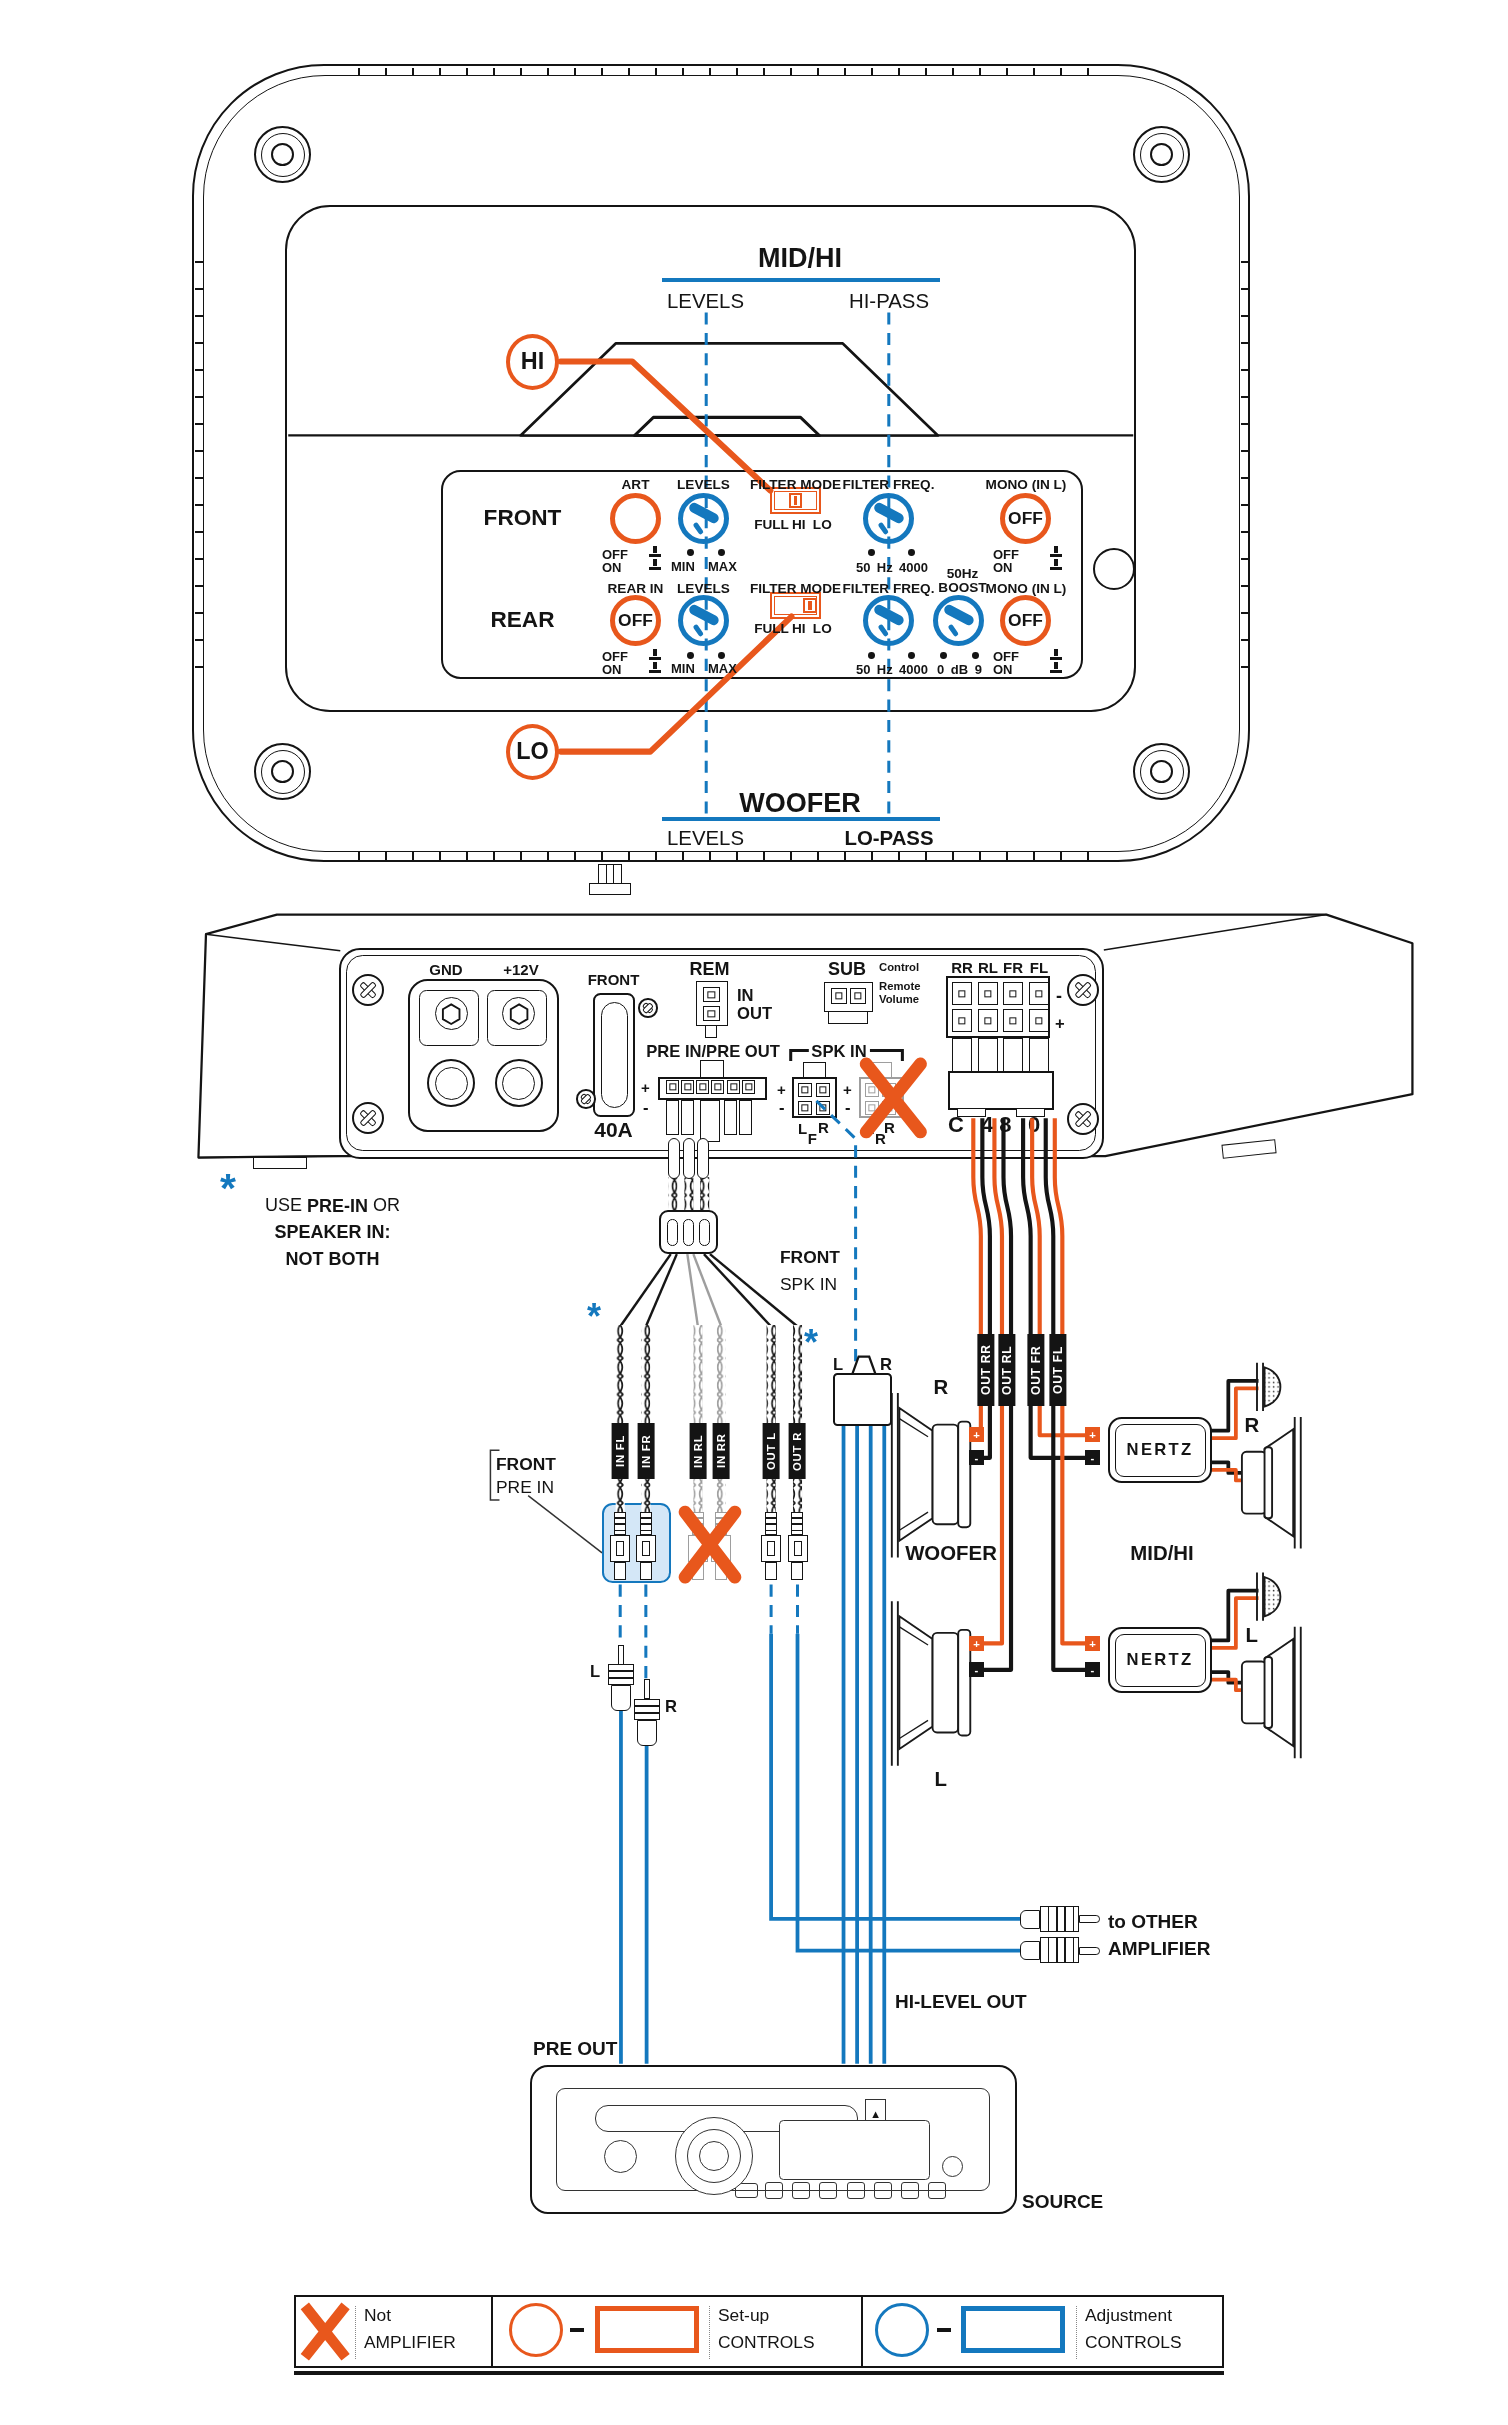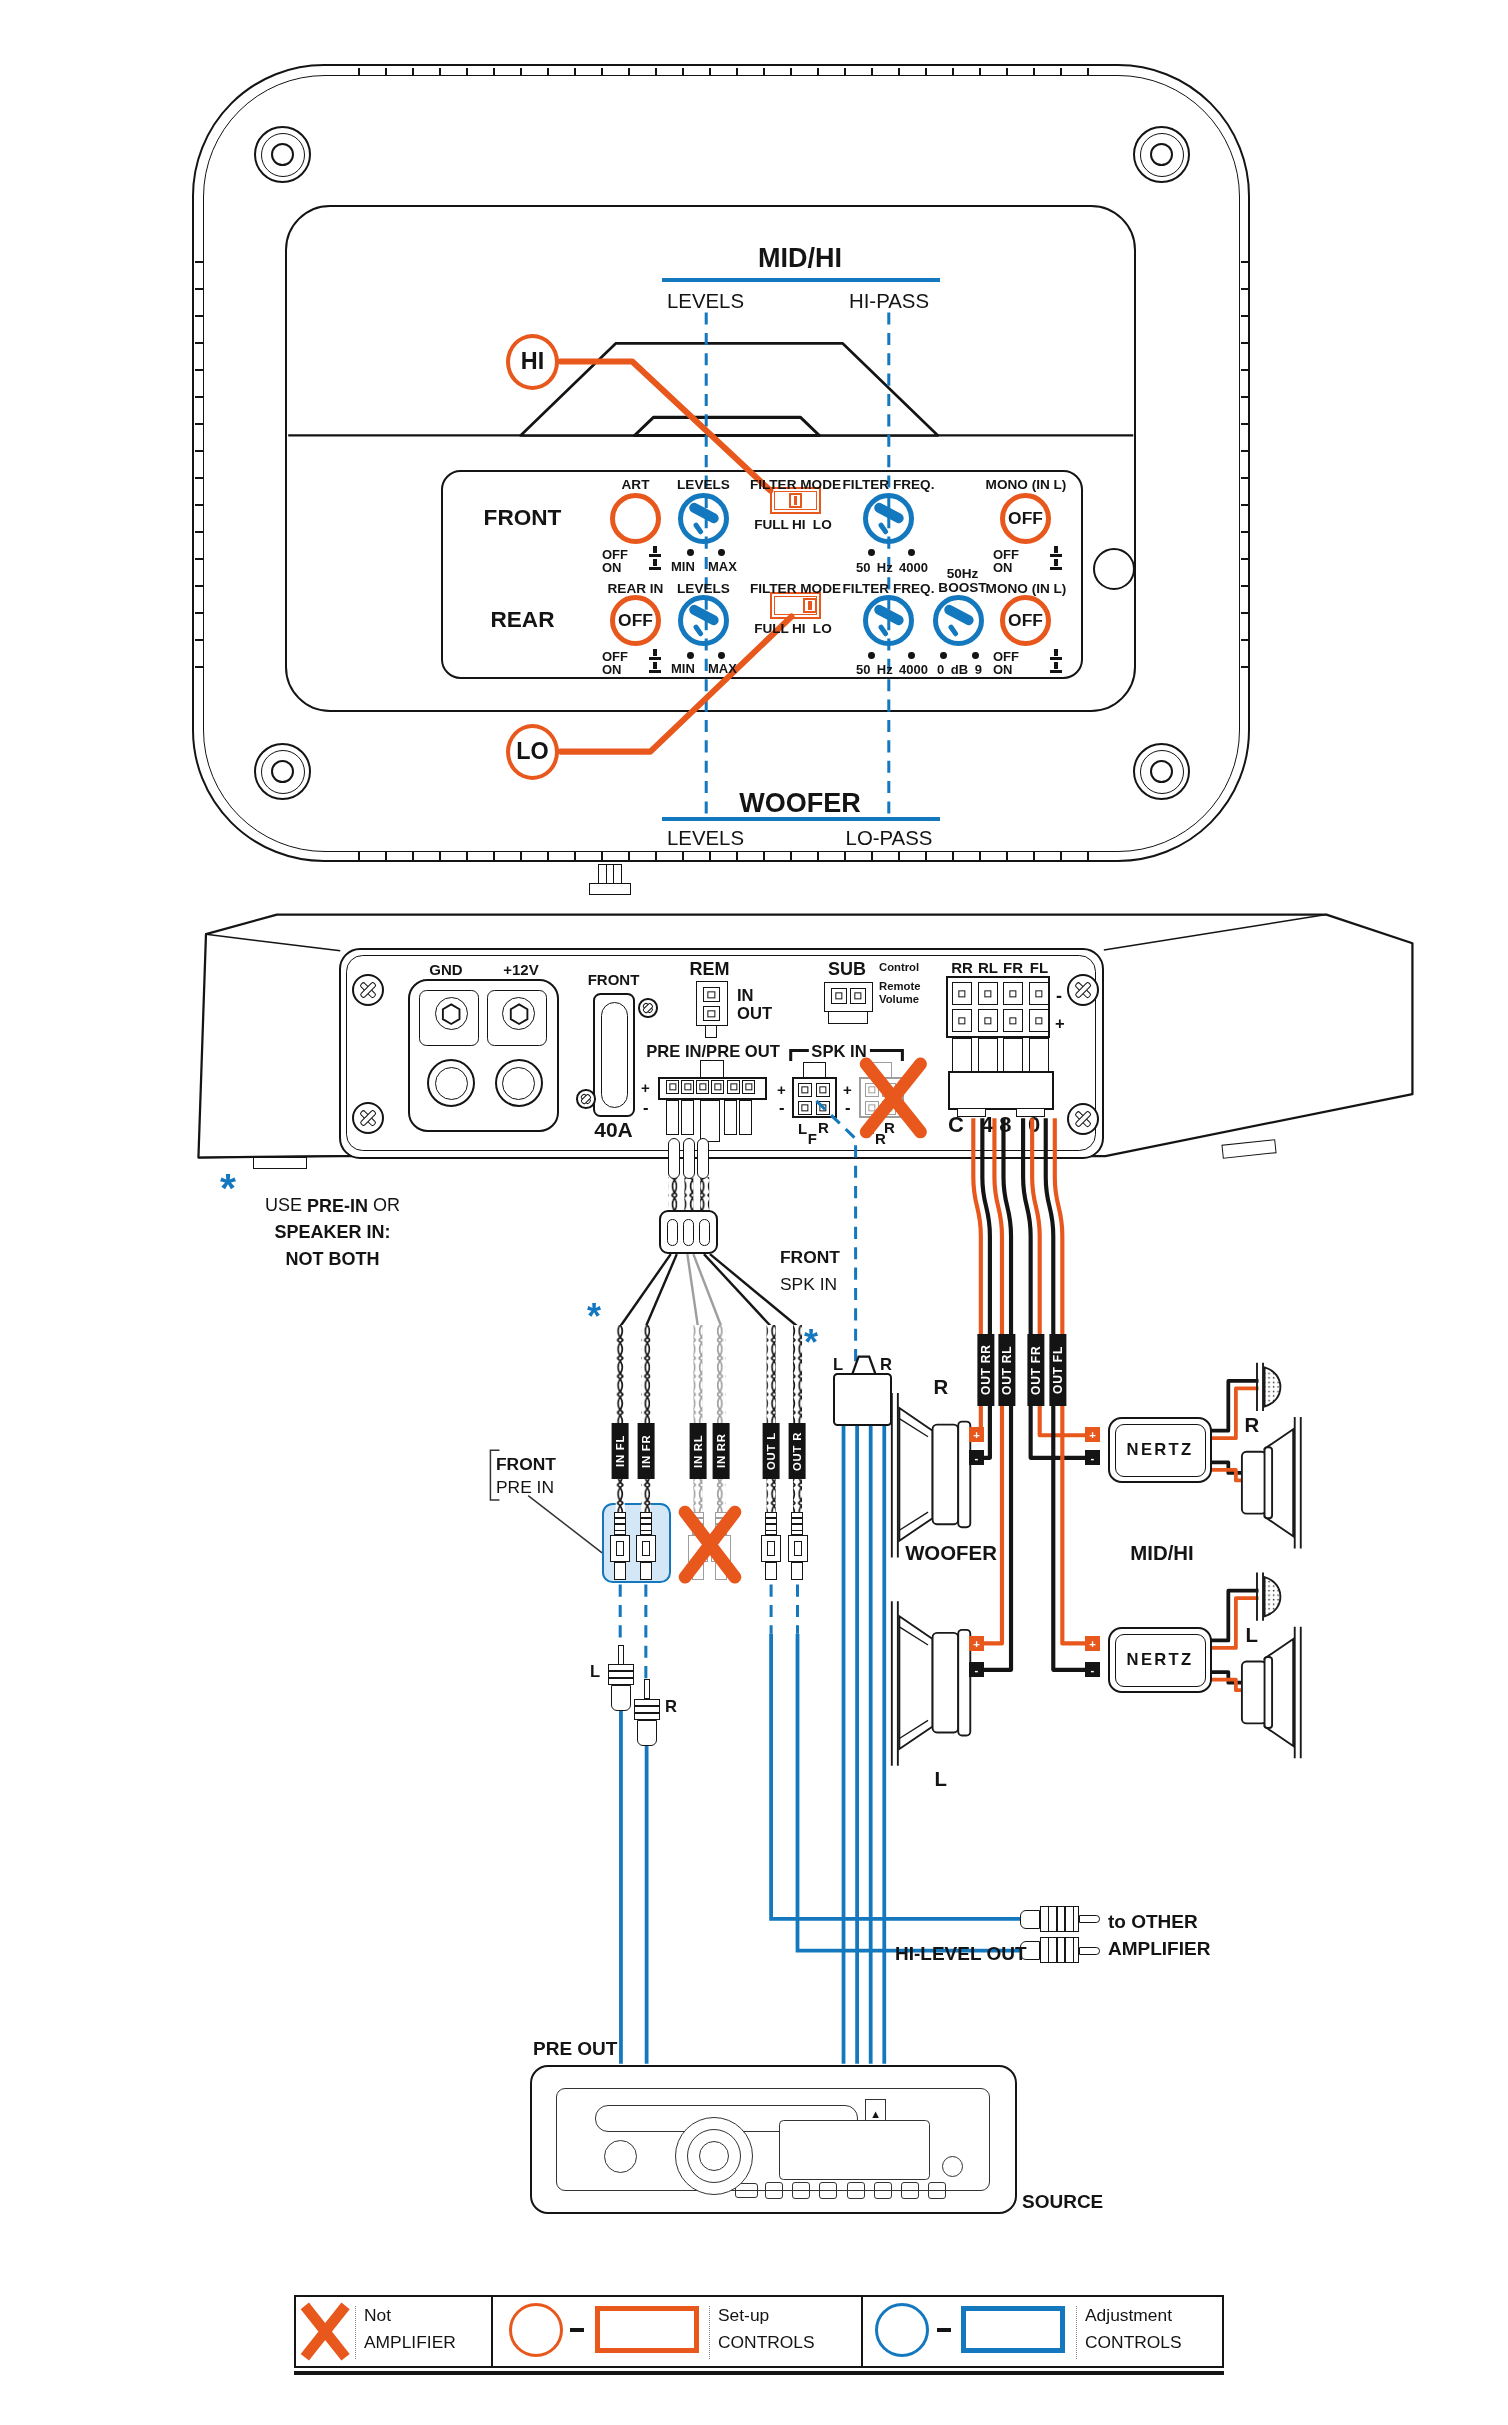--- a/index.html
+++ b/index.html
@@ -175,21 +175,21 @@
 <div class="a z5 t ctr" style="left:976px;top:581px;width:100px;height:15px;font-size:13.6px">MONO (IN L)</div>
 <div class="a z2 ocirc ctr" style="left:1000px;top:595px">OFF</div>
 <div class="a z5 t" style="left:993px;top:650px;font-size:13px">OFF</div>
 <div class="a z5 t" style="left:993px;top:663px;font-size:13px">ON</div>
 <div class="a z5 scrico" style="left:1050px;top:649px"></div>
 <div class="a z5 scrico" style="left:1050px;top:662px"></div>
 
 <div class="a z5 t ctr" style="left:736px;top:788px;width:128px;height:30px;font-size:27px">WOOFER</div>
 <div class="a z5" style="left:662px;top:817px;width:278px;height:3.8px;background:#1478BE"></div>
 <div class="a z5 t ctr n" style="left:660px;top:827px;width:91px;height:22.6px;font-size:20.4px;font-weight:normal">LEVELS</div>
-<div class="a z5 t ctr n" style="left:836px;top:827px;width:106px;height:22.6px;font-size:20.4px;font-weight:normal">LO-PASS</div>
+<div class="a z5 t ctr n" style="left:836px;top:827px;width:106px;height:22.6px;font-size:20.4px;font-weight:bold">LO-PASS</div>
 <div class="a z1" style="left:598px;top:864px;width:24px;height:21px;border:1.9px solid #141414;background:linear-gradient(90deg,#fff 6.8px,#141414 6.8px 8.3px,#fff 8.3px 13.6px,#141414 13.6px 15px,#fff 15px)"></div>
 <div class="a z1" style="left:589px;top:883px;width:42px;height:12px;border:1.9px solid #141414;background:#fff"></div>
 
 <div class="a z1" style="left:339px;top:948px;width:765px;height:211px;border:2.3px solid #141414;border-radius:21px;background:#fff"></div>
 <div class="a z1" style="left:346px;top:955px;width:750px;height:196px;border:1.5px solid #141414;border-radius:16.6px"></div>
 <div class="a z1" style="left:253px;top:1157px;width:54px;height:12px;border:1.9px solid #141414;background:#fff"></div>
 <div class="a z1" style="left:1222px;top:1142px;width:54px;height:13.6px;border:1.9px solid #141414;background:#fff;transform:rotate(-6deg)"></div>
 <div class="a z2 screwx" style="left:352px;top:974px;width:32px;height:32px"></div>
 <div class="a z2 screwx" style="left:352px;top:1102px;width:32px;height:32px"></div>
 <div class="a z2 screwx" style="left:1067px;top:974px;width:32px;height:32px"></div>
@@ -556,21 +556,21 @@
 <div class="a z4" style="left:1020px;top:1910px;width:19.6px;height:19px;border:1.9px solid #161616;border-radius:6px 0 0 6px;background:#fff"></div>
 <div class="a z4" style="left:1040px;top:1906px;width:39px;height:26.4px;border:1.9px solid #161616;background:repeating-linear-gradient(90deg,#fff 0 6.8px,#161616 6.8px 8.3px)"></div>
 <div class="a z4" style="left:1079px;top:1915px;width:21px;height:7.5px;border:1.5px solid #161616;border-radius:0 3.8px 3.8px 0;background:#fff"></div>
 <div class="a z4" style="left:1020px;top:1941px;width:19.6px;height:19px;border:1.9px solid #161616;border-radius:6px 0 0 6px;background:#fff"></div>
 <div class="a z4" style="left:1040px;top:1937px;width:39px;height:26.4px;border:1.9px solid #161616;background:repeating-linear-gradient(90deg,#fff 0 6.8px,#161616 6.8px 8.3px)"></div>
 <div class="a z4" style="left:1079px;top:1947px;width:21px;height:7.5px;border:1.5px solid #161616;border-radius:0 3.8px 3.8px 0;background:#fff"></div>
 <div class="a z5 t" style="left:1108px;top:1912px;font-size:19px">to OTHER</div>
 <div class="a z5 t" style="left:1108px;top:1939px;font-size:19px">AMPLIFIER</div>
 
 <div class="a z5 t" style="left:533px;top:2039px;font-size:19px">PRE OUT</div>
-<div class="a z5 t" style="left:895px;top:1944px;font-size:19px">HI-LEVEL OUT</div>
+<div class="a z5 t" style="left:895px;top:1992px;font-size:19px">HI-LEVEL OUT</div>
 <div class="a z1" style="left:530px;top:2065px;width:487px;height:149px;border:2.6px solid #141414;border-radius:18px;background:#fff"></div>
 <div class="a z1" style="left:556px;top:2088px;width:434px;height:103px;border:1.9px solid #333;border-radius:9px"></div>
 <div class="a z2" style="left:595px;top:2105px;width:263px;height:27px;border:1.9px solid #333;border-radius:13px;background:#fff"></div>
 <div class="a z2 ctr" style="left:865px;top:2099px;width:21px;height:30px;border:1.5px solid #333;background:#fff">
       <span style="font-size:11.3px">▲</span>
     </div>
 <div class="a z4" style="left:675px;top:2117px;width:78px;height:78px;border:1.9px solid #333;border-radius:50%;background:#fff"></div>
 <div class="a z4" style="left:687px;top:2129px;width:54px;height:54px;border:1.9px solid #333;border-radius:50%"></div>
 <div class="a z4" style="left:699px;top:2141px;width:30px;height:30px;border:1.9px solid #333;border-radius:50%"></div>
 <div class="a z2" style="left:604px;top:2140px;width:33px;height:33px;border:1.9px solid #333;border-radius:50%;background:#fff"></div>

